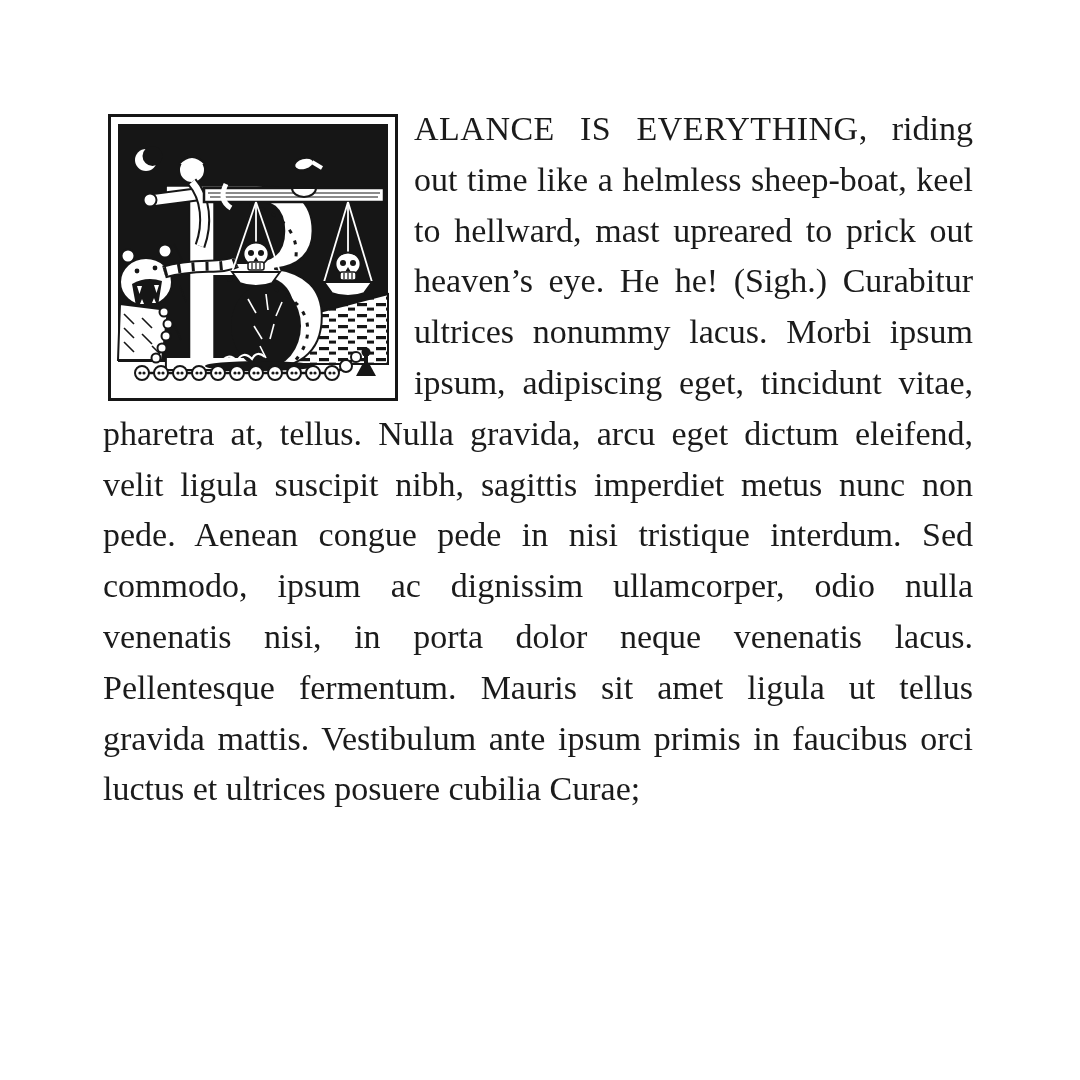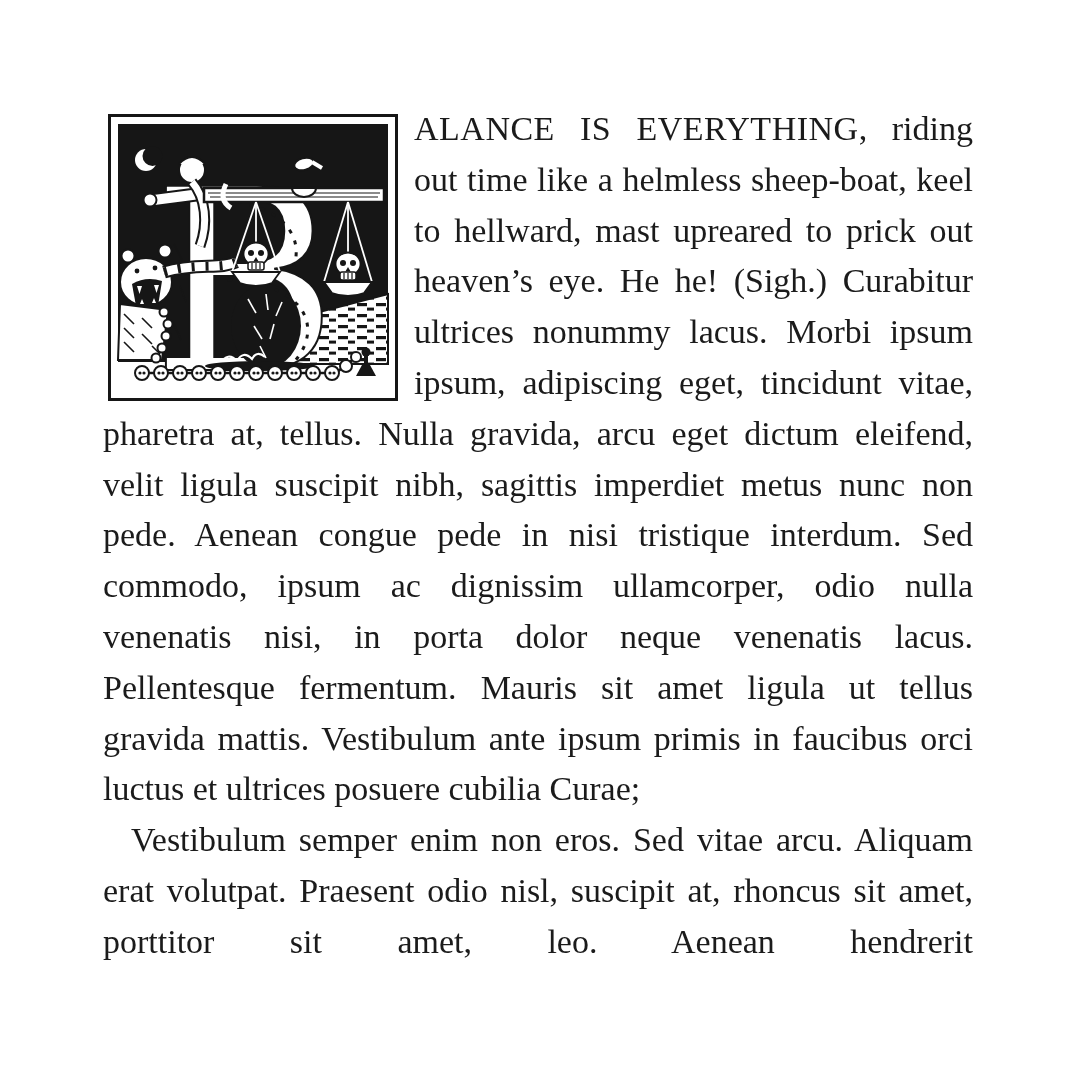--- a/index.html
+++ b/index.html
@@ -223,16 +223,15 @@
             <circle cx="258" cy="238" r="4.5"></circle>
             <rect x="256" y="241" width="4" height="12"></rect>
             <polygon points="248,262 268,262 262,251 254,251"></polygon>
           </g>
         </g>
       </svg>
     </figure>
 
     <p class="para-1"><span class="lead-caps">ALANCE IS EVERYTHING</span><span>, riding out time like a helmless sheep-boat, keel to hellward, mast upreared to prick out heaven’s eye. He he! (Sigh.) Curabitur ultrices nonummy lacus. Morbi ipsum ipsum, adipiscing eget, tincidunt vitae, pharetra at, tellus. Nulla gravida, arcu eget dictum eleifend, velit ligula suscipit nibh, sagittis imperdiet metus nunc non pede. Aenean congue pede in nisi tristique interdum. Sed commodo, ipsum ac dignissim ullamcorper, odio nulla venenatis nisi, in porta dolor neque venenatis lacus. Pellentesque fermentum. Mauris sit amet ligula ut tellus gravida mattis. Vestibulum ante ipsum primis in faucibus orci luctus et ultrices posuere cubilia Curae;</span></p>
 
-    <p class="para-2"><span>Vestibulum semper enim non eros. Sed vitae arcu. Aliquam erat volutpat. Praesent odio nisl, suscipit at, rhoncus sit amet, porttitor sit amet, leo. Aenean hendrerit</span></p>
 
   </div>
 </div>
 
 </body></html>

